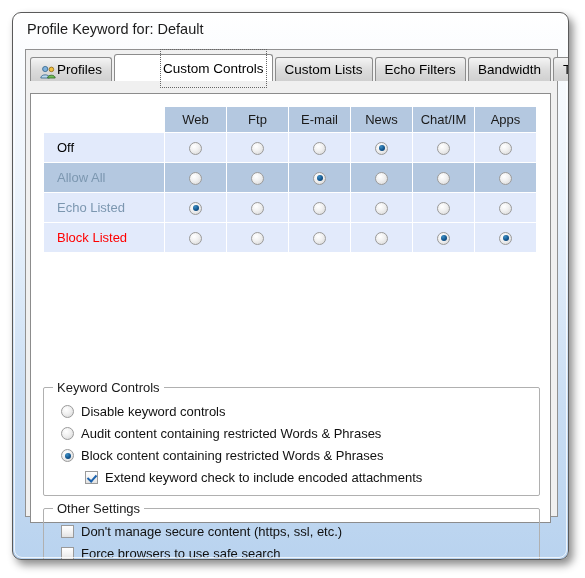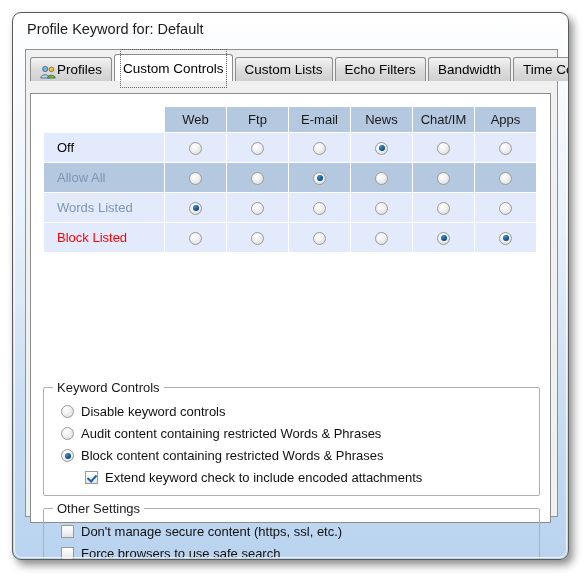--- a/index.html
+++ b/index.html
@@ -93,20 +93,21 @@
     line-height: 27px;
     background: #ffffff;
     border-color: #8c8c8c;
     z-index: 5;
     padding: 0 7px;
   }
   .tab.active .tablabel {
     outline: 1px dotted #666;
     outline-offset: 1px;
     padding: 4px 1px;
+    margin-left: 40px;
   }
   .profiles-icon {
     width: 16px; height: 14px;
     margin-right: 1px;
     position: relative;
     display: inline-block;
     flex: none;
   }
 
   
@@ -316,21 +317,21 @@
             <tr>
               <td class="rowlabel r-dark" style="color: rgb(124, 151, 176);">Allow All</td>
               <td class="cell r-dark"><span class="radio"></span></td>
               <td class="cell r-dark"><span class="radio"></span></td>
               <td class="cell r-dark"><span class="radio on"></span></td>
               <td class="cell r-dark"><span class="radio"></span></td>
               <td class="cell r-dark"><span class="radio"></span></td>
               <td class="cell r-dark"><span class="radio"></span></td>
             </tr>
             <tr>
-              <td class="rowlabel r-light" style="color: rgb(124, 151, 176);">Words Listed</td>
+              <td class="rowlabel r-light" style="color: rgb(124, 151, 176);">Echo Listed</td>
               <td class="cell r-light"><span class="radio on"></span></td>
               <td class="cell r-light"><span class="radio"></span></td>
               <td class="cell r-light"><span class="radio"></span></td>
               <td class="cell r-light"><span class="radio"></span></td>
               <td class="cell r-light"><span class="radio"></span></td>
               <td class="cell r-light"><span class="radio"></span></td>
             </tr>
             <tr>
               <td class="rowlabel r-light" style="color: rgb(255, 0, 0);">Block Listed</td>
               <td class="cell r-light"><span class="radio"></span></td>

